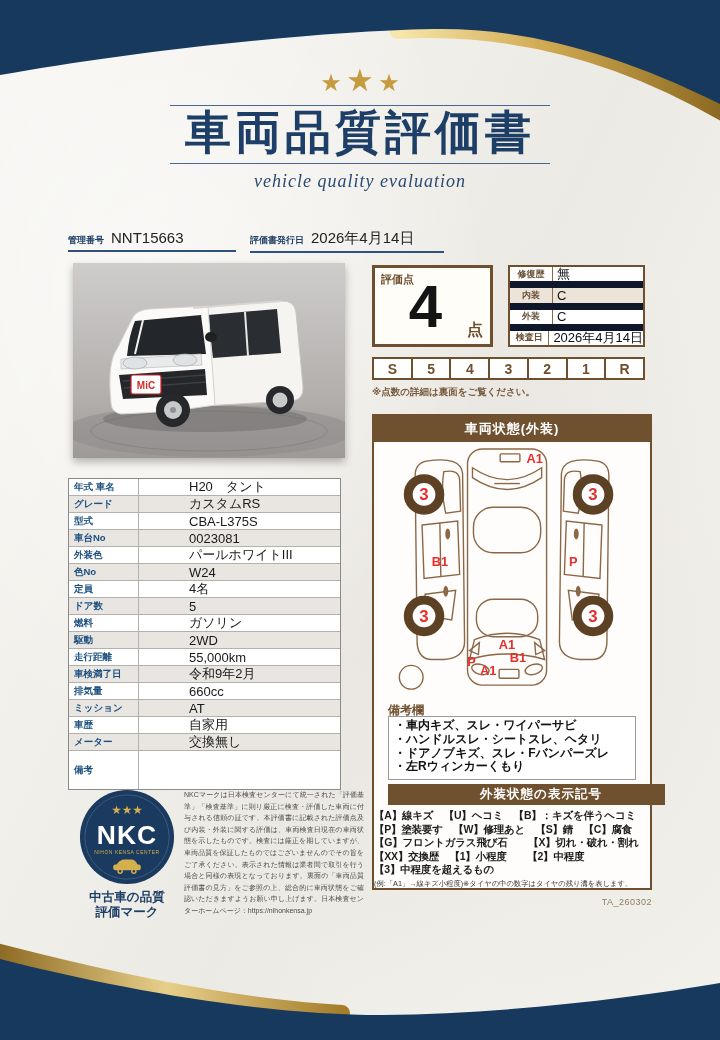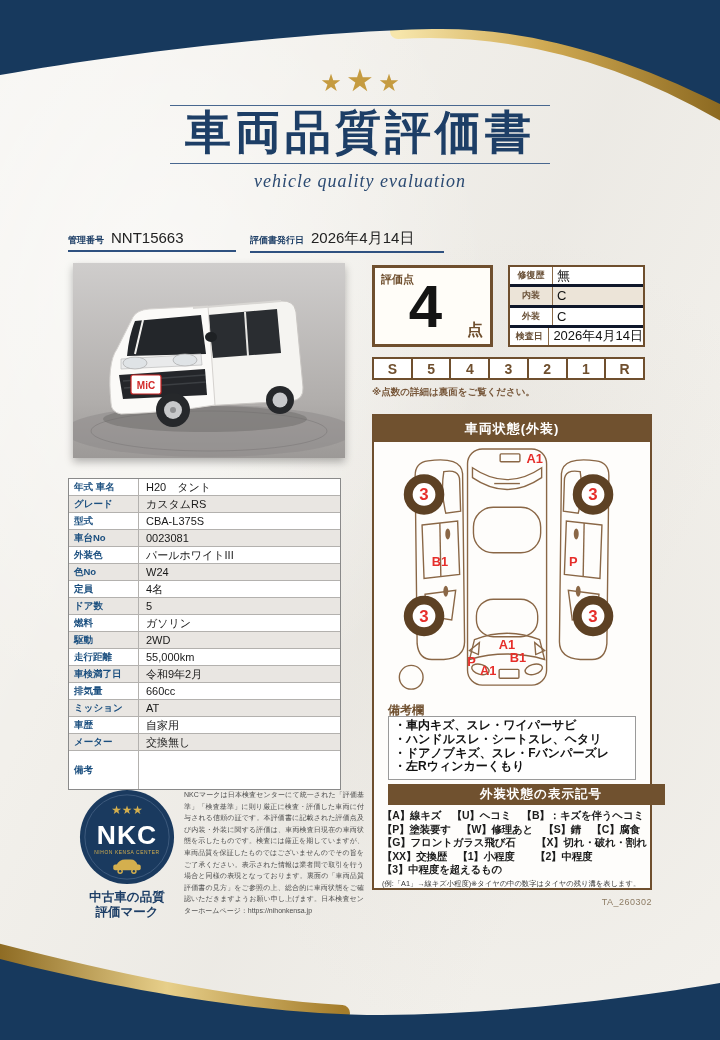--- a/index.html
+++ b/index.html
@@ -34,55 +34,55 @@
   .photo{left:73px;top:263px;width:272px;height:195px;box-shadow:0 4px 8px rgba(0,0,0,.28);}
 
   
   .score-box{left:372px;top:265px;width:121px;height:82px;border:3px solid #6f4f2e;background:#fffdf8;box-sizing:border-box;}
   .score-label{position:absolute;top:4px;left:6px;font-size:11px;font-weight:bold;color:#6f4f2e;}
   .score-value{position:absolute;top:0;left:4px;right:18px;text-align:center;font-size:60px;font-weight:bold;color:#141414;line-height:78px;}
   .score-unit{position:absolute;bottom:3px;right:7px;font-size:16px;font-weight:bold;color:#6f4f2e;}
 
   
   .cond-box{left:508px;top:265px;width:137px;height:82px;border:2px solid #6f4f2e;background:#fff;box-sizing:border-box;display:flex;flex-direction:column;}
-  .cond-row{flex:1;display:flex;border-top:3px solid #0f172a;min-height:0;}
+  .cond-row{flex:1;display:flex;border-top:7px solid #0f172a;min-height:0;}
   .cond-row:first-child{border-top:none;}
   .cond-row:nth-child(2){background:#ece4d8;}
   .cond-label{width:42px;border-right:1px solid #8a6a48;display:flex;align-items:center;justify-content:center;font-size:9px;font-weight:bold;color:#6a5138;}
   .cond-value{flex:1;display:flex;align-items:center;padding-left:4px;font-size:13px;color:#111;white-space:nowrap;}
 
   
   .scale{left:372px;top:357px;width:273px;height:23px;border:2px solid #6f4f2e;background:#fff;box-sizing:border-box;display:flex;}
   .scale-cell{flex:1;border-left:2px solid #6f4f2e;display:flex;align-items:center;justify-content:center;font-size:14px;font-weight:bold;color:#6f4f2e;}
   .scale-cell:first-child{border-left:none;}
   .scale-note{left:372px;top:386px;font-size:9.5px;font-weight:bold;color:#77573a;}
 
   
   .veh-table{left:68px;top:478px;width:273px;border:1px solid #8a8a8a;background:#fff;box-sizing:border-box;}
   .veh-row{display:flex;height:16px;border-top:1px solid #b3b1ae;}
   .veh-row:first-child{border-top:none;}
   .veh-row:nth-child(even){background:#e9e6e2;}
   .veh-row.tall{height:38px;}
   .veh-label{width:70px;box-sizing:border-box;border-right:1px solid #b3b1ae;display:flex;align-items:center;padding-left:5px;font-size:9.5px;font-weight:bold;color:#1b4f7f;white-space:nowrap;}
-  .veh-value{flex:1;display:flex;align-items:center;padding-left:7px;font-size:11px;color:#191919;white-space:nowrap;}
+  .veh-value{flex:1;display:flex;align-items:center;padding-left:7px;font-size:13px;color:#191919;white-space:nowrap;margin-left:43px;}
 
   
   .nkc-logo{left:78px;top:788px;width:98px;height:98px;}
   .nkc-caption{left:58px;top:890px;width:138px;text-align:center;font-size:12.5px;font-weight:bold;color:#1d3e66;line-height:14.5px;}
   .fineprint{left:184px;top:789px;width:180px;font-size:7px;line-height:1.66;color:#4c4c4c;text-align:justify;}
 
   
   .panel{left:372px;top:414px;width:280px;height:476px;border:2px solid #6f4f2e;background:#fefdfb;box-sizing:border-box;}
   .panel-header{height:26px;background:#70512f;color:#fff;display:flex;align-items:center;justify-content:center;font-size:13px;font-weight:bold;letter-spacing:1px;}
   .diagram{position:absolute;left:7px;top:30px;}
   .remarks-label{position:absolute;left:14px;top:286px;font-size:12px;font-weight:bold;color:#6f4f2e;}
   .remarks-box{position:absolute;left:14px;top:300px;width:248px;height:64px;border:1px solid #9a9a9a;background:#fff;box-sizing:border-box;padding:2px 5px;}
   .remark-line{font-size:12px;font-weight:600;color:#111;line-height:13.8px;white-space:nowrap;}
   .legend-bar{position:absolute;left:14px;top:368px;width:248px;height:21px;background:#70512f;color:#fff;display:flex;align-items:center;justify-content:center;font-size:12.5px;font-weight:bold;letter-spacing:1px;padding-left:29px;}
-  .legend-body{position:absolute;left:8px;top:393px;width:252px;}
+  .legend-body{position:absolute;left:0;top:393px;width:252px;}
   .legend-line{font-size:10.5px;font-weight:bold;color:#1c1c1c;line-height:13.6px;letter-spacing:-0.2px;white-space:nowrap;}
   .legend-note{font-size:7.3px;color:#333;margin-top:2px;white-space:nowrap;text-align:right;}
 
   .ta-code{left:586px;top:897px;width:66px;text-align:right;font-size:9px;color:#8d7c64;letter-spacing:.5px;}
 </style>
 </head>
 <body>
 
 <div class="page">
 

